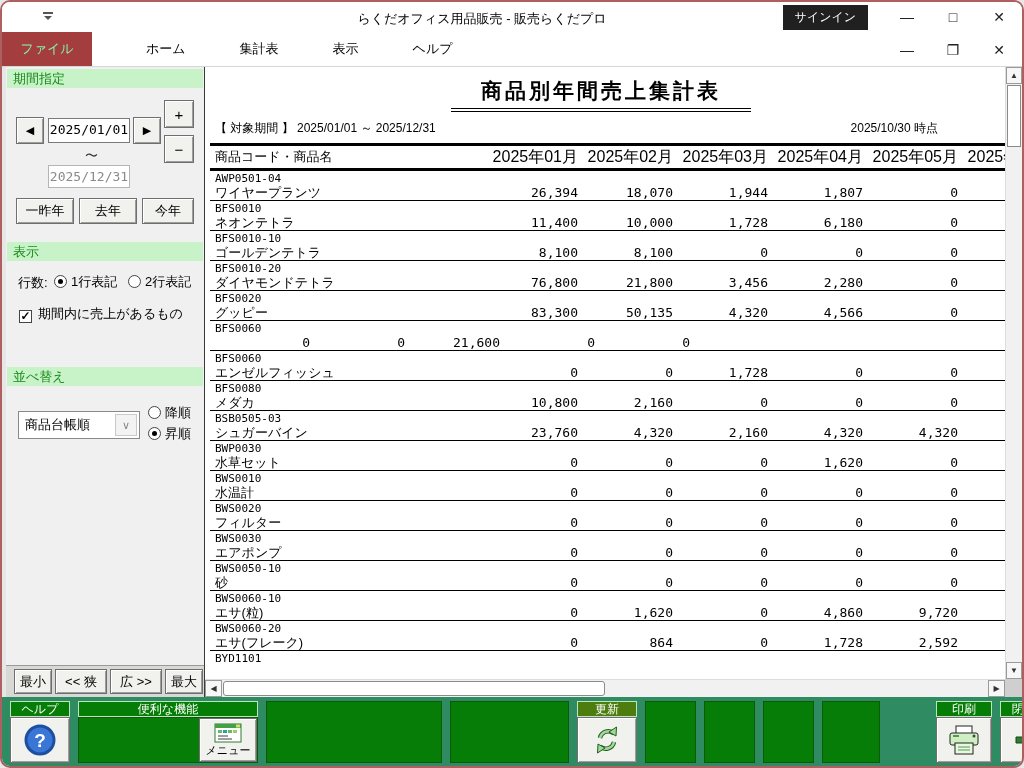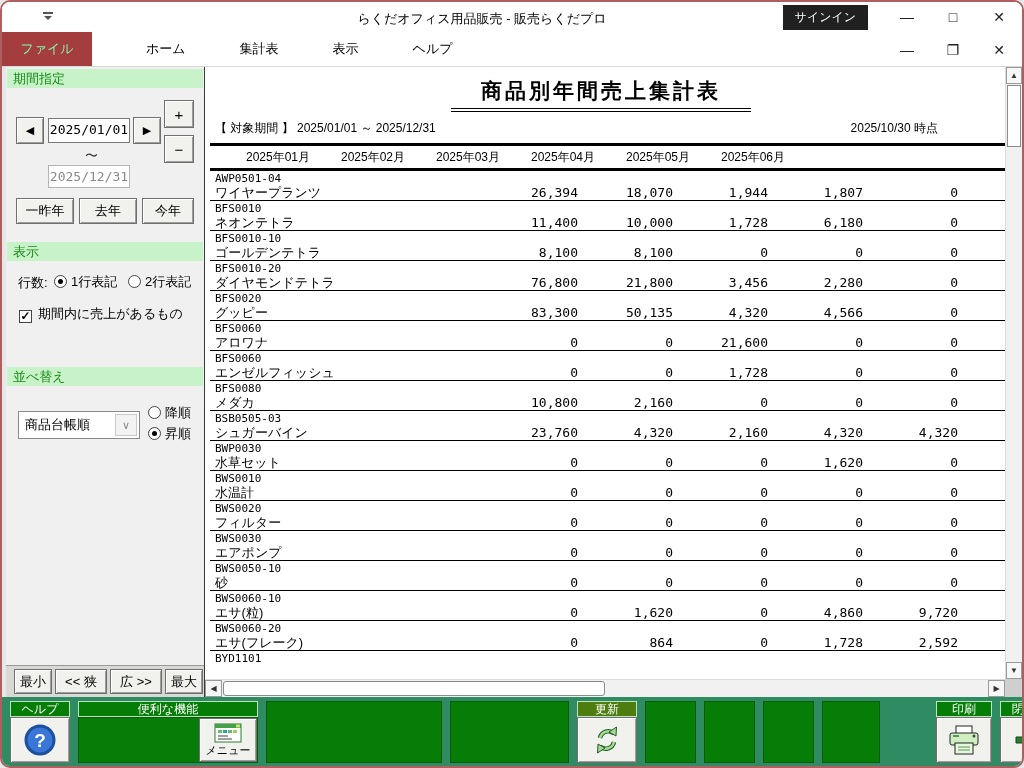--- a/index.html
+++ b/index.html
@@ -53,21 +53,21 @@
   .main{flex:1;position:relative;background:#fff;}
   .viewport{position:absolute;left:0;top:0;right:17px;bottom:18px;overflow:hidden;background:#fff;}
   .rtitle-wrap{width:792px;text-align:center;margin-top:10px;}
   .rtitle{display:inline-block;font-size:21px;font-weight:bold;letter-spacing:3px;
           padding:0 30px 3px;border-bottom:4px double #000;}
   .meta{margin-left:10px;width:723px;display:flex;justify-content:space-between;font-size:12px;
         margin-top:8px;margin-bottom:6px;}
   .rule{height:3px;background:#000;margin-left:5px;width:848px;}
   .hrow{display:flex;align-items:center;height:22px;margin-left:5px;width:848px;padding-left:5px;}
   .hname{width:268px;font-size:13px;}
-  .hcol{width:95px;text-align:right;font-size:12px;}
+  .hcol{width:95px;text-align:right;font-size:16px;}
   .trow{margin-left:5px;width:848px;height:30px;border-bottom:1px solid #000;padding-left:5px;overflow:hidden;}
   .tcode{font-size:11px;line-height:13px;padding-top:1px;font-family:"DejaVu Sans Mono",monospace;}
   .tline2{display:flex;align-items:flex-end;height:15px;}
   .tname{width:268px;font-size:13px;line-height:14px;}
   .tval{width:95px;text-align:right;font-size:13px;font-family:"DejaVu Sans Mono",monospace;line-height:14px;}
   
   .vscroll{position:absolute;right:0;top:0;bottom:18px;width:17px;background:#F1F1F1;border-left:1px solid #dcdcdc;}
   .sbtn{height:17px;border:1px solid #9a9a9a;background:#F7F7F7;display:flex;align-items:center;
         justify-content:center;font-size:8px;color:#333;}
   .vthumb{position:absolute;top:18px;left:1px;right:1px;height:62px;background:#fff;border:1px solid #8a8a8a;}
@@ -182,20 +182,21 @@
       <div class="viewport">
         <div class="rtitle-wrap">
           <div class="rtitle">商品別年間売上集計表</div>
         </div>
         <div class="meta">
           <span>【 対象期間 】 2025/01/01 ～ 2025/12/31</span>
           <span>2025/10/30 時点</span>
         </div>
         <div class="rule"></div>
         <div class="hrow" id="report-cols">
+            <div class="hname">商品コード・商品名</div>
             <div class="hcol">2025年01月</div>
             <div class="hcol">2025年02月</div>
             <div class="hcol">2025年03月</div>
             <div class="hcol">2025年04月</div>
             <div class="hcol">2025年05月</div>
             <div class="hcol">2025年06月</div>
           </div>
         <div class="rule"></div>
         <div id="report-rows">
             <div class="trow">
@@ -254,21 +255,20 @@
                 <div class="tval">50,135</div>
                 <div class="tval">4,320</div>
                 <div class="tval">4,566</div>
                 <div class="tval">0</div>
                 <div class="tval"></div>
               </div>
             </div>
             <div class="trow">
               <div class="tcode">BFS0060</div>
               <div class="tline2">
-                <div class="tname">アロワナ</div>
                 <div class="tval">0</div>
                 <div class="tval">0</div>
                 <div class="tval">21,600</div>
                 <div class="tval">0</div>
                 <div class="tval">0</div>
                 <div class="tval"></div>
               </div>
             </div>
             <div class="trow">
               <div class="tcode">BFS0060</div>

